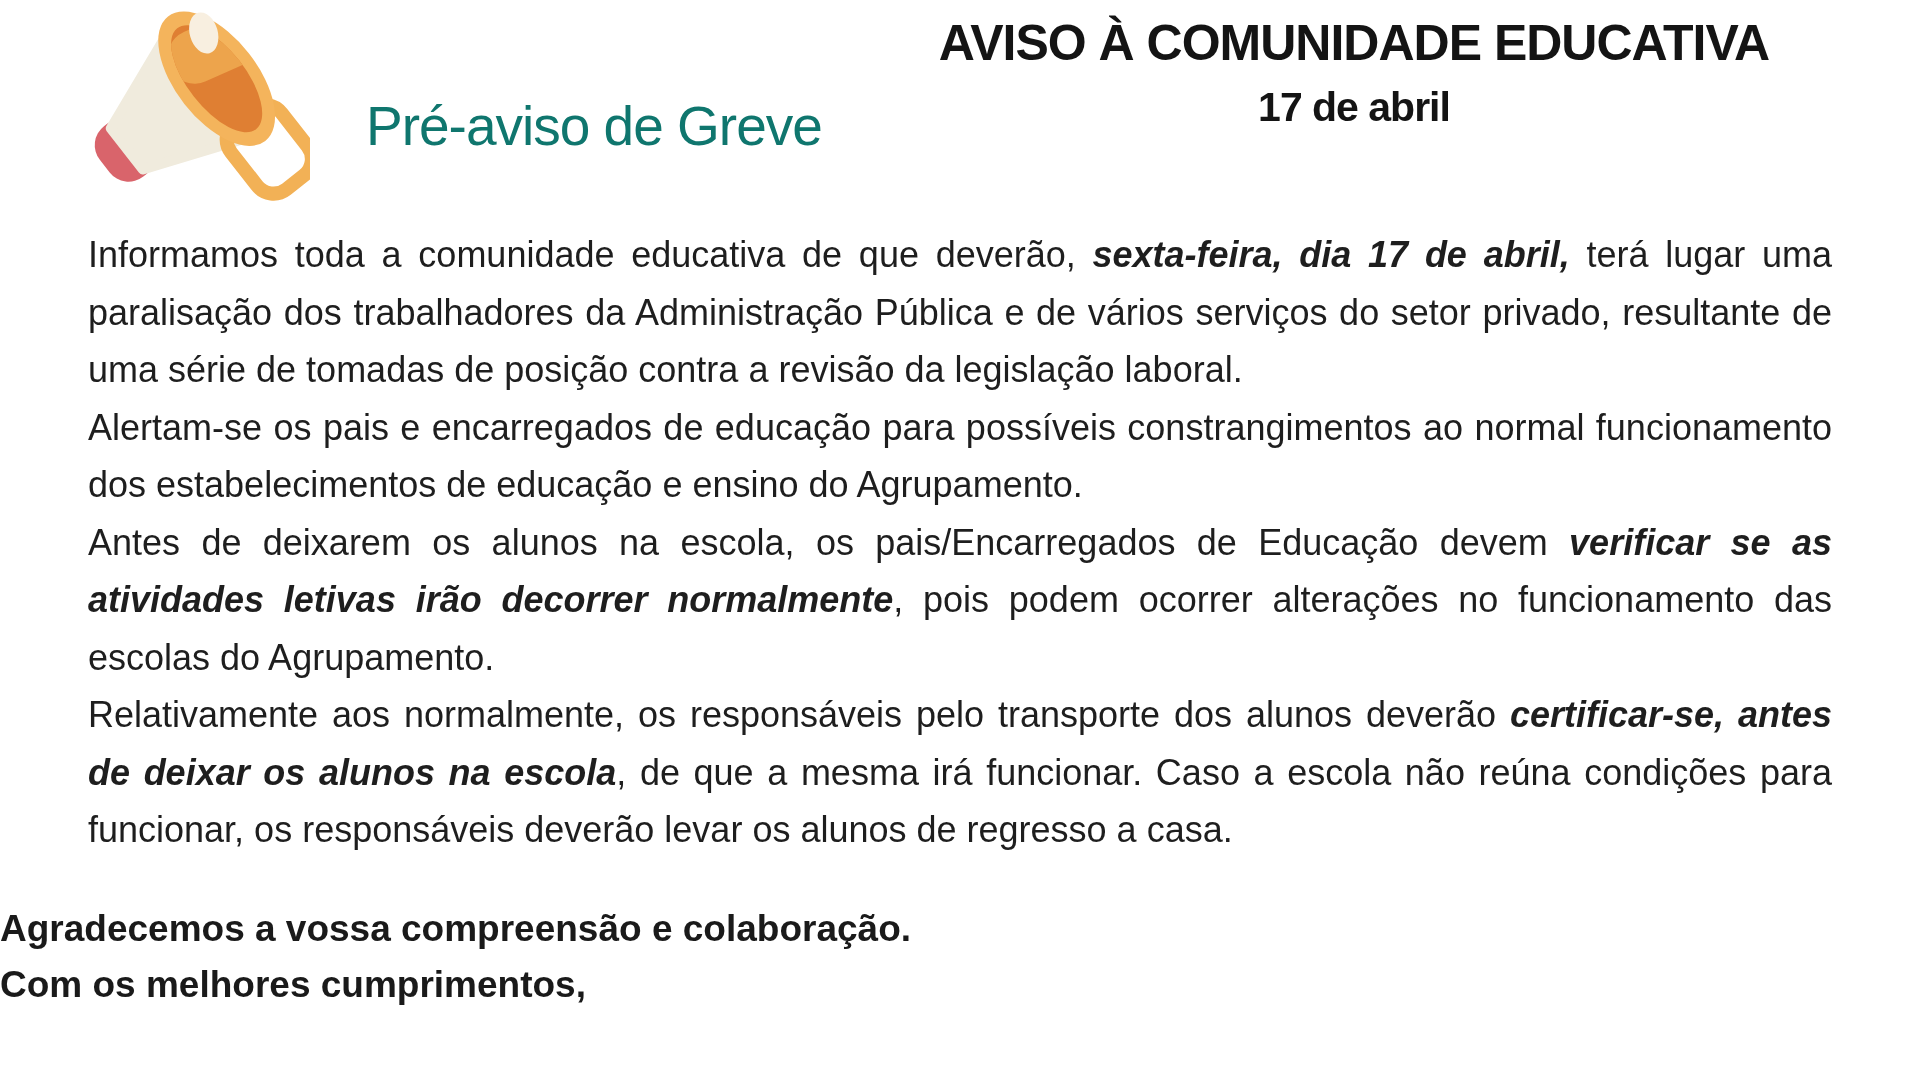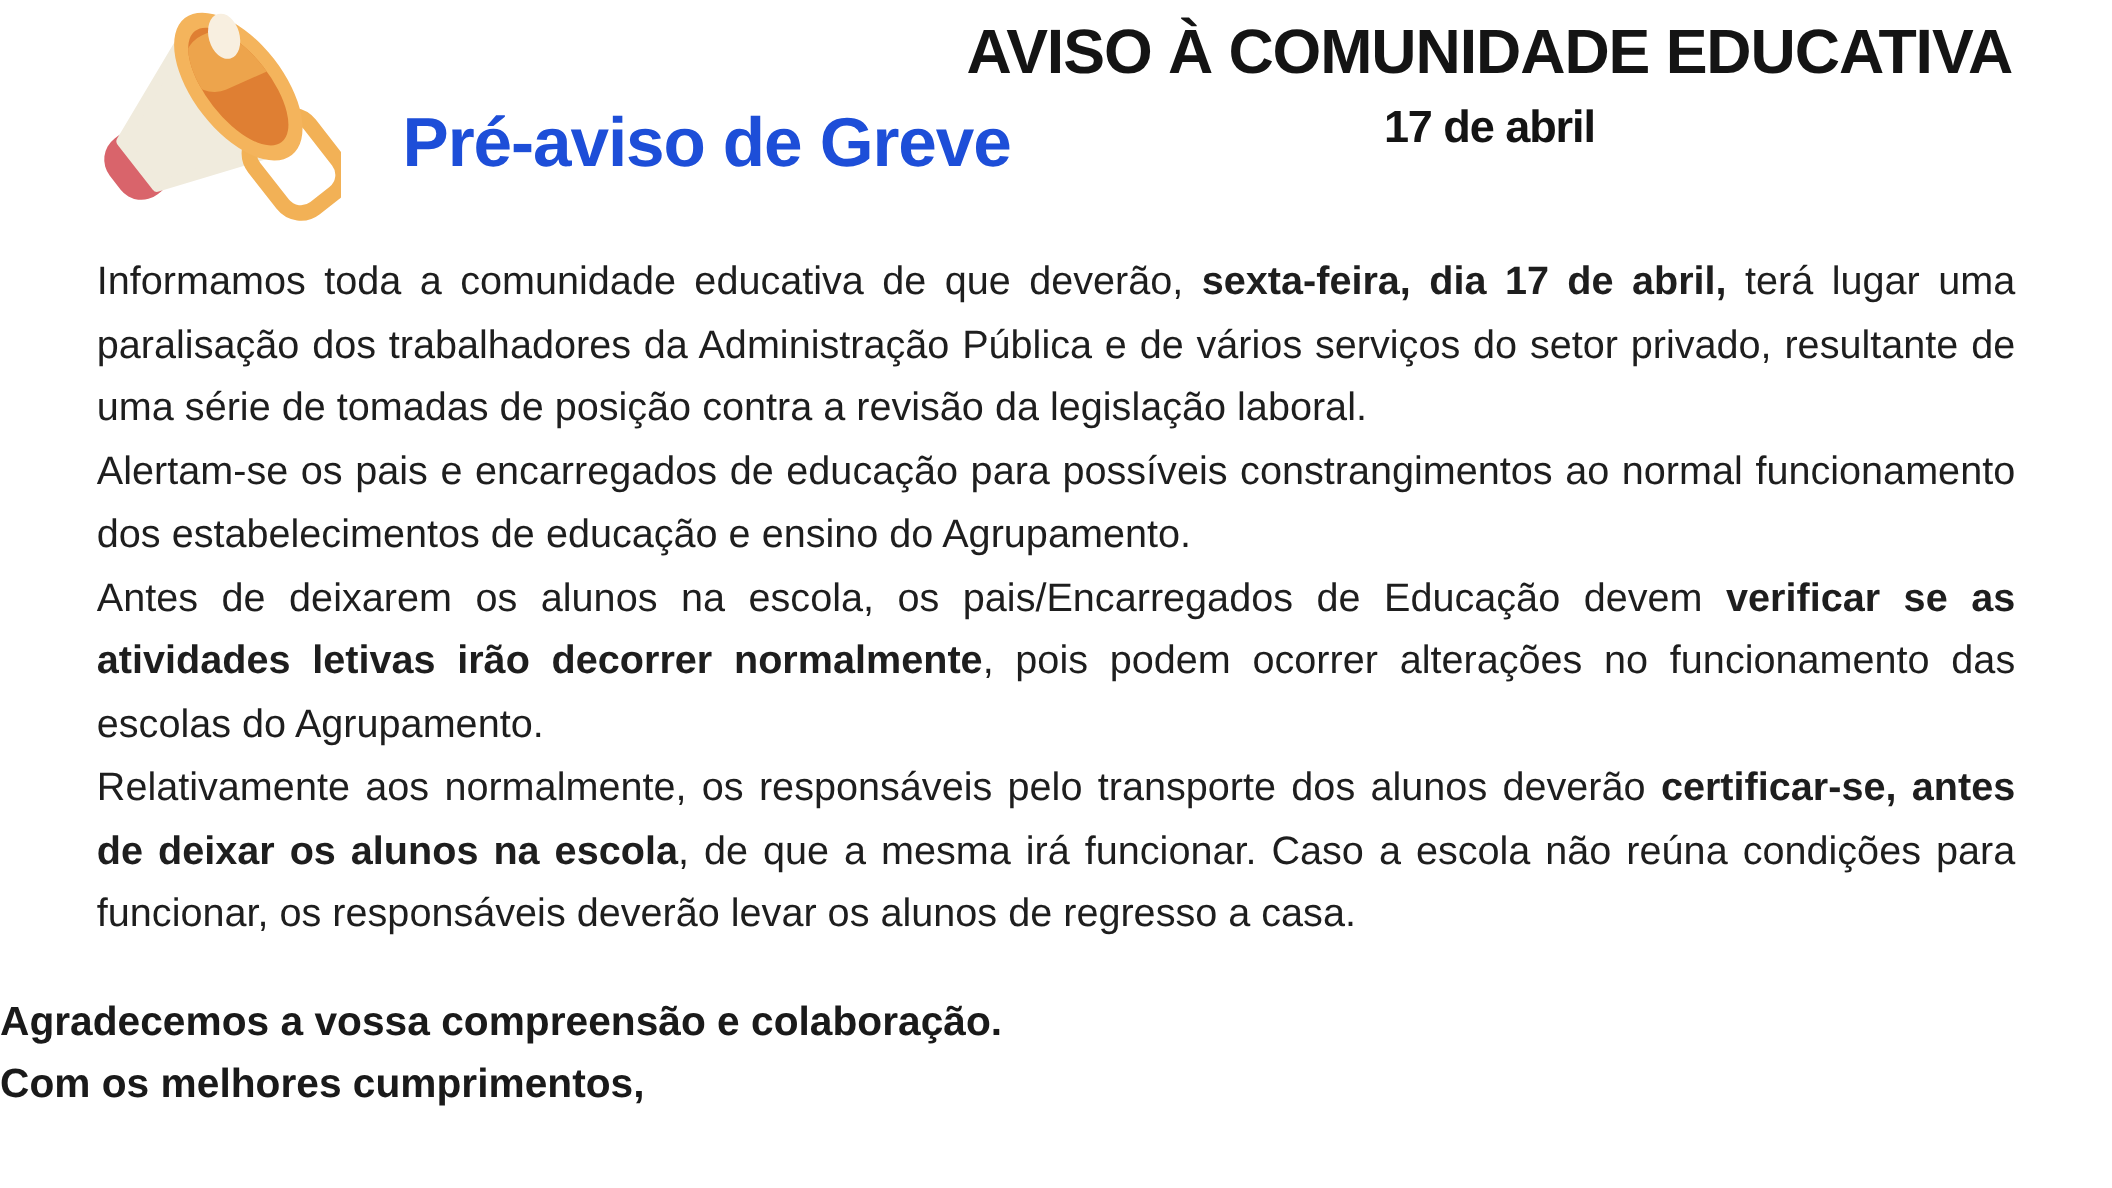--- a/index.html
+++ b/index.html
@@ -8,39 +8,39 @@
     background:#ffffff;
     font-family:"Liberation Sans","DejaVu Sans",sans-serif;
     color:#1e1e1e;
     overflow:hidden;
     position:relative;
   }
   .header{position:relative;height:226px;}
   .megaphone{position:absolute;left:74px;top:2px;width:236px;height:230px;}
   .strike-title{
     position:absolute;left:366px;top:94px;
-    font-size:63px;font-weight:700;letter-spacing:-1px;
-    color:#1d4ed8;white-space:nowrap;
+    font-size:55px;font-weight:400;letter-spacing:-1px;
+    color:#0f766e;white-space:nowrap;
   }
   .title-block{position:absolute;left:810px;right:22px;top:16px;text-align:center;}
   .notice-title{
-    font-size:57px;font-weight:800;letter-spacing:-1px;
+    font-size:50px;font-weight:800;letter-spacing:-1px;
     color:#141414;line-height:1.1;white-space:nowrap;
   }
   .notice-date{
     font-size:41px;font-weight:800;letter-spacing:-1px;
     color:#141414;line-height:1.1;margin-top:14px;
   }
   .body-text{
     margin:0 88px;
     font-size:36px;line-height:57.5px;
     text-align:justify;
   }
   .body-text p{margin:0;}
-  .b{font-weight:700;}
+  .b{font-weight:700;font-style:italic;}
   .footer{
     margin-top:42px;
     font-size:37px;font-weight:700;line-height:56px;
     color:#1a1a1a;
   }
   .footer div{margin:0;}
 </style>
 </head>
 <body>
 

